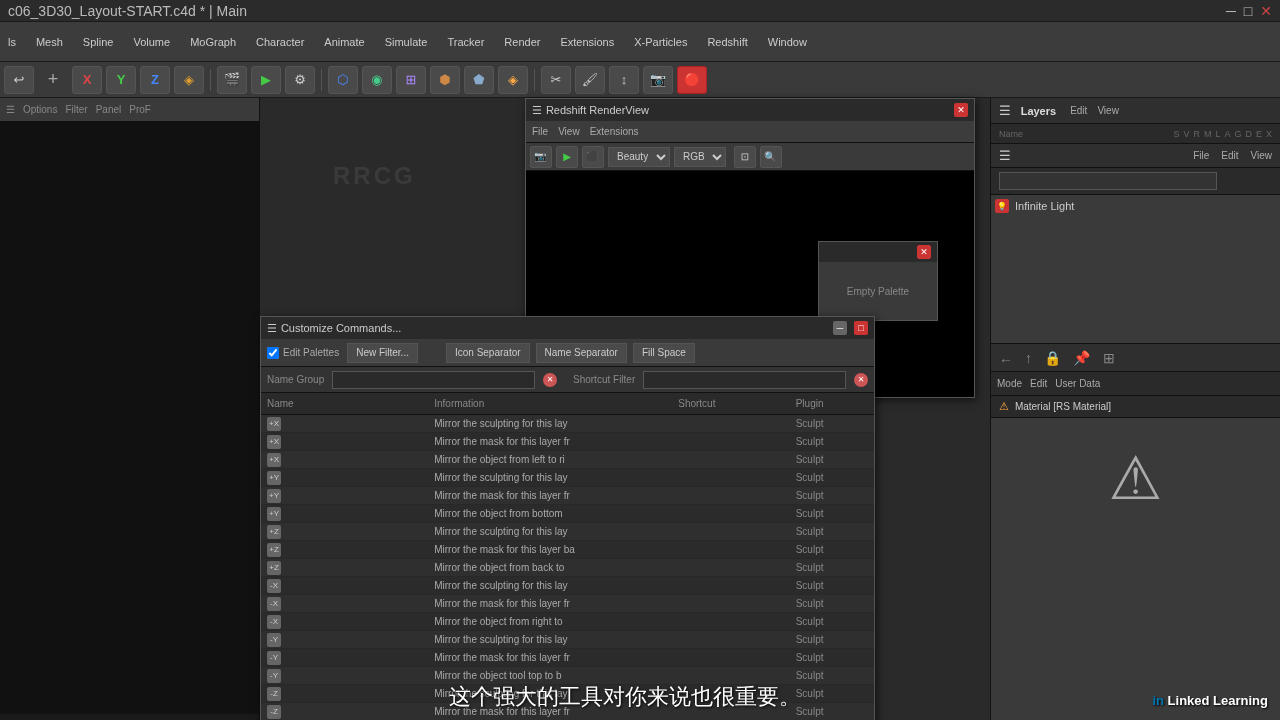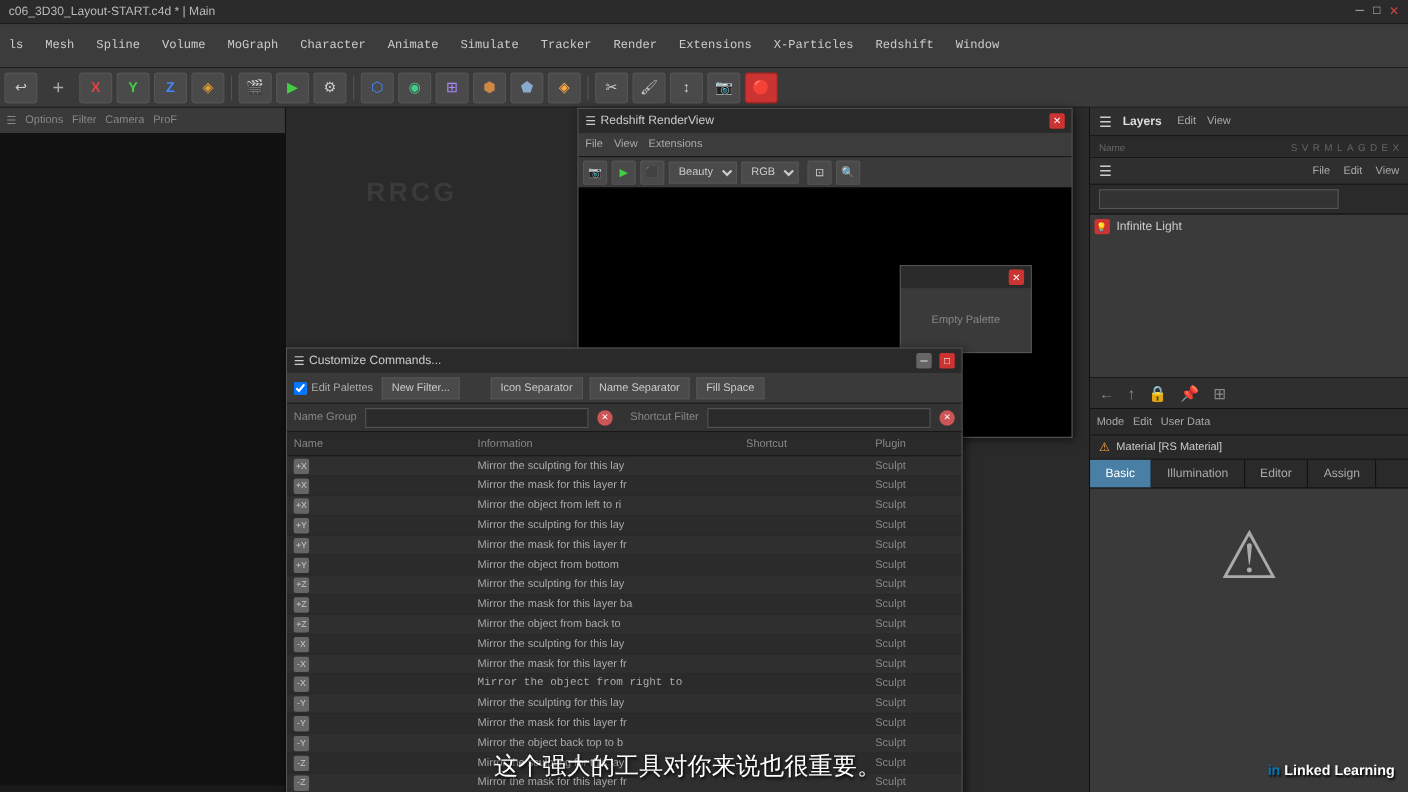--- a/index.html
+++ b/index.html
@@ -14,37 +14,36 @@
       user-select: none;
     }
 
     
     .title-bar {
       background: #2b2b2b;
       height: 22px;
       display: flex;
       align-items: center;
       padding: 0 8px;
-      font-size: 11px;
+      font-size: 14px;
       color: #bbb;
       border-bottom: 1px solid #1a1a1a;
     }
 
     
     .menu-bar {
       background: #3c3c3c;
       height: 40px;
       display: flex;
       align-items: center;
       padding: 16px 4px;
       gap: 12px;
       border-bottom: 1px solid #1a1a1a;
       font-size: 11px;
       color: #ccc;
-      font-family: Liberation Mono, monospace;
     }
     .menu-bar span {
       cursor: pointer;
       padding: 2px 4px;
     }
 
     
     .toolbar {
       background: #3a3a3a;
       height: 36px;
@@ -547,21 +546,21 @@
   </div>
 </div>
 
 <div class="main-layout">
 
   <div class="viewport-area">
     <div style="background:#3a3a3a;height:24px;display:flex;align-items:center;padding:0 6px;gap:8px;font-size:10px;color:#888;border-bottom:1px solid #111;">
       <span>☰</span>
       <span>Options</span>
       <span>Filter</span>
-      <span>Camera</span>
+      <span>Panel</span>
       <span>ProF</span>
     </div>
     <div style="background:#111;flex:1;height:calc(100% - 46px);"></div>
   </div>
 
   <div class="center-area">
 
     <div style="position:absolute;top:10%;left:10%;font-size:24px;font-weight:bold;color:rgba(180,180,180,0.12);pointer-events:none;z-index:5;letter-spacing:3px;">RRCG</div>
     <div style="position:absolute;top:35%;right:5%;font-size:20px;font-weight:bold;color:rgba(180,180,180,0.12);pointer-events:none;z-index:5;">人人素材</div>
     <div style="position:absolute;top:60%;left:20%;font-size:16px;font-weight:bold;color:rgba(180,180,180,0.12);pointer-events:none;z-index:5;">www.rrcg.cn</div>
@@ -736,21 +735,21 @@
           <div class="row-icon">-X</div>
         </div>
         <div class="col-info" style="color:#aaa;font-size:10px;white-space:nowrap;overflow:hidden;text-overflow:ellipsis;">Mirror the mask for this layer fr</div>
         <div class="col-shortcut"></div>
         <div class="col-plugin" style="color:#888;">Sculpt</div>
       </div>
           <div class="table-row alt">
         <div class="col-name" style="display:flex;align-items:center;">
           <div class="row-icon">-X</div>
         </div>
-        <div class="col-info" style="color:#aaa;font-size:10px;white-space:nowrap;overflow:hidden;text-overflow:ellipsis;font-family:Liberation Mono, monospace;">Mirror the object from right to</div>
+        <div class="col-info" style="color:#aaa;font-size:10px;white-space:nowrap;overflow:hidden;text-overflow:ellipsis;">Mirror the object from right to</div>
         <div class="col-shortcut"></div>
         <div class="col-plugin" style="color:#888;">Sculpt</div>
       </div>
           <div class="table-row">
         <div class="col-name" style="display:flex;align-items:center;">
           <div class="row-icon">-Y</div>
         </div>
         <div class="col-info" style="color:#aaa;font-size:10px;white-space:nowrap;overflow:hidden;text-overflow:ellipsis;">Mirror the sculpting for this lay</div>
         <div class="col-shortcut"></div>
         <div class="col-plugin" style="color:#888;">Sculpt</div>
@@ -760,21 +759,21 @@
           <div class="row-icon">-Y</div>
         </div>
         <div class="col-info" style="color:#aaa;font-size:10px;white-space:nowrap;overflow:hidden;text-overflow:ellipsis;">Mirror the mask for this layer fr</div>
         <div class="col-shortcut"></div>
         <div class="col-plugin" style="color:#888;">Sculpt</div>
       </div>
           <div class="table-row">
         <div class="col-name" style="display:flex;align-items:center;">
           <div class="row-icon">-Y</div>
         </div>
-        <div class="col-info" style="color:#aaa;font-size:10px;white-space:nowrap;overflow:hidden;text-overflow:ellipsis;">Mirror the object back top to b</div>
+        <div class="col-info" style="color:#aaa;font-size:10px;white-space:nowrap;overflow:hidden;text-overflow:ellipsis;">Mirror the object tool top to b</div>
         <div class="col-shortcut"></div>
         <div class="col-plugin" style="color:#888;">Sculpt</div>
       </div>
           <div class="table-row alt">
         <div class="col-name" style="display:flex;align-items:center;">
           <div class="row-icon">-Z</div>
         </div>
         <div class="col-info" style="color:#aaa;font-size:10px;white-space:nowrap;overflow:hidden;text-overflow:ellipsis;">Mirror the sculpting for this lay</div>
         <div class="col-shortcut"></div>
         <div class="col-plugin" style="color:#888;">Sculpt</div>
@@ -844,34 +843,20 @@
       </div>
       <div class="mode-row">
         <span>Mode</span>
         <span>Edit</span>
         <span>User Data</span>
       </div>
       <div style="background:#2a2a2a;height:22px;display:flex;align-items:center;padding:0 8px;gap:6px;border-bottom:1px solid #111;">
         <span style="color:#ffaa44;font-size:11px;">⚠</span>
         <span style="font-size:10px;color:#ccc;">Material [RS Material]</span>
       </div>
-      <div class="mat-tabs">
-        <div class="mat-tab active">
-          <span>Basic</span>
-        </div>
-        <div class="mat-tab">
-          <span>Illumination</span>
-        </div>
-        <div class="mat-tab">
-          <span>Editor</span>
-        </div>
-        <div class="mat-tab">
-          <span>Assign</span>
-        </div>
-      </div>
       <div class="mat-content">
         <div class="warning-icon">⚠</div>
       </div>
     </div>
   </div>
 </div>
 
 <div style="position:fixed;bottom:12px;right:12px;font-size:13px;color:#fff;font-weight:bold;z-index:400;text-shadow:1px 1px 2px #000;">
   <span style="color:#0077b5;">in</span> <span>Linked Learning</span>
 </div>

